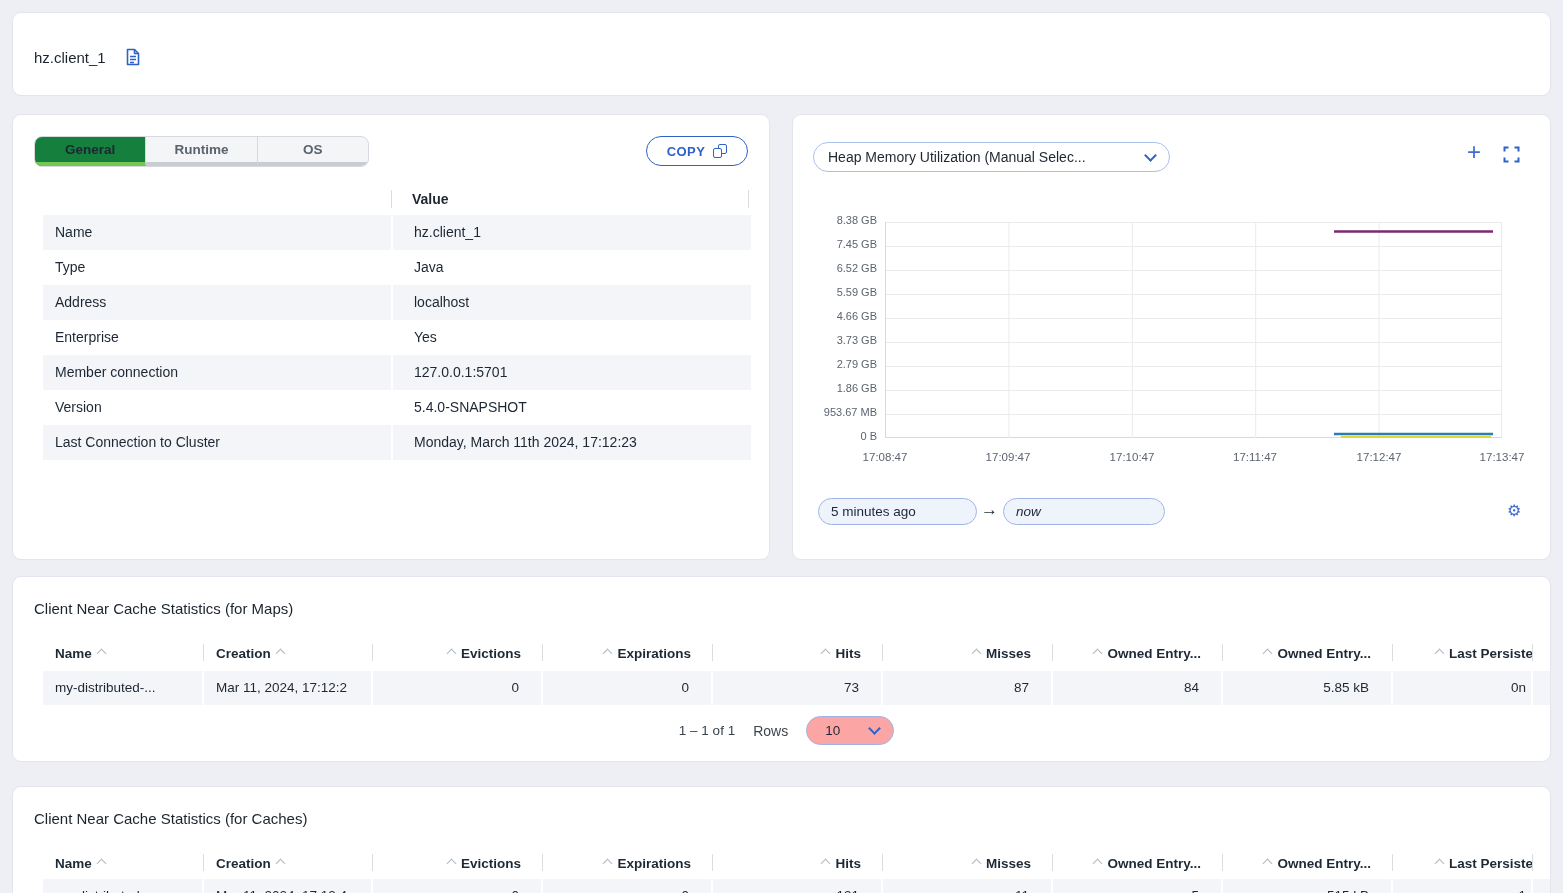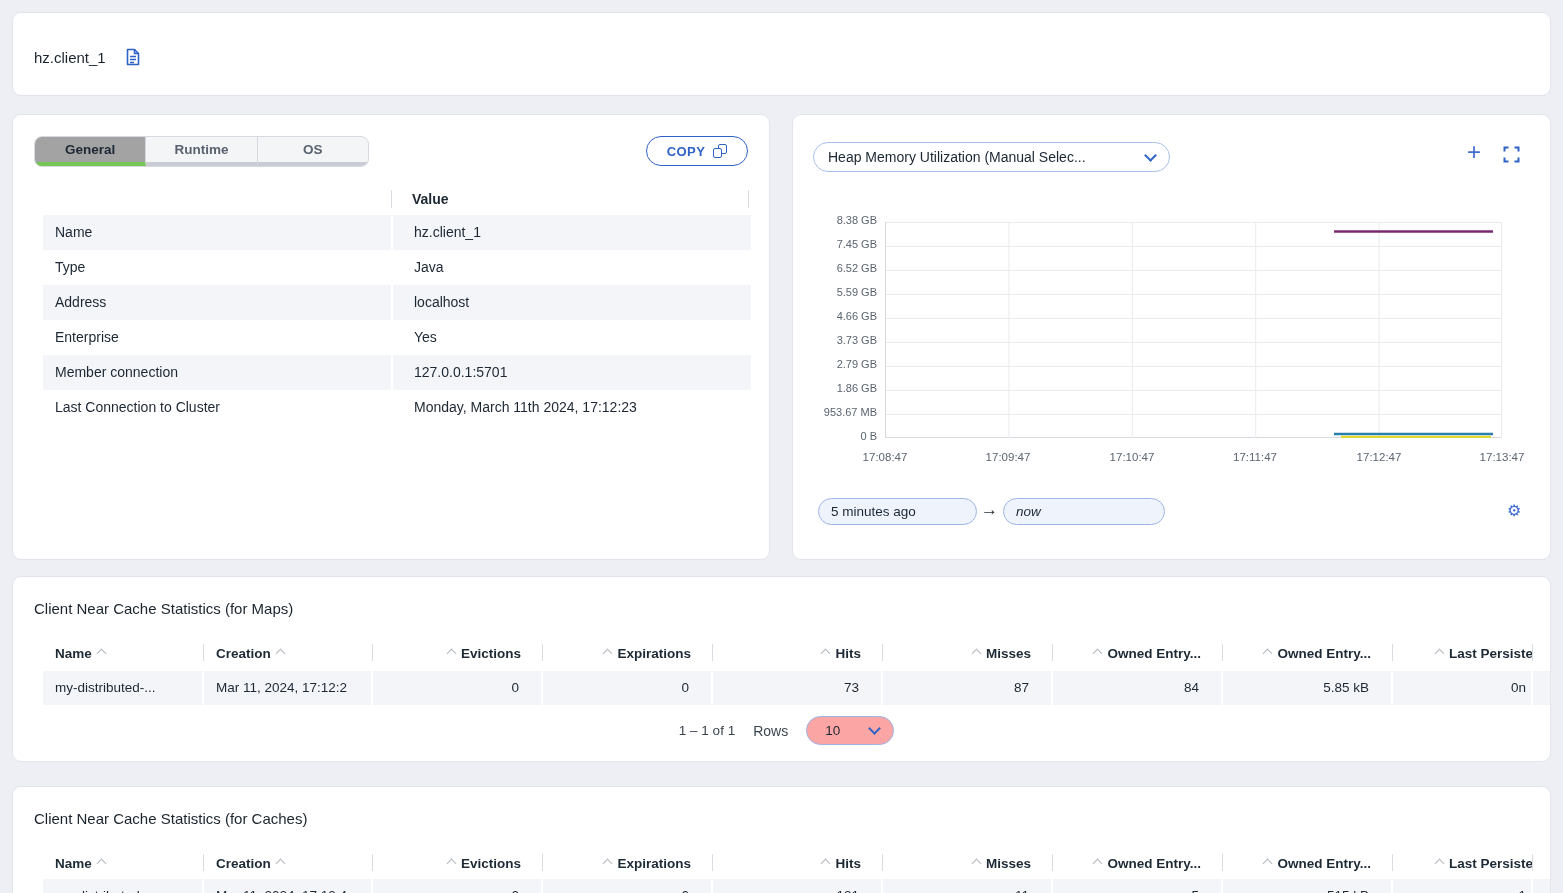--- a/index.html
+++ b/index.html
@@ -10,21 +10,21 @@
   
   #header-card { left:12px; top:12px; width:1539px; height:84px; }
   .page-title { position:absolute; left:21px; top:36px; font-size:15px; color:#1b242e; }
   .doc-icon { position:absolute; left:110px; top:34px; width:20px; height:20px; }
 
   
   #detail-card { left:12px; top:114px; width:758px; height:446px; }
   .tab-group { position:absolute; left:21px; top:21px; width:335px; height:31px; display:flex; border:1px solid #d6d9df; border-radius:8px; overflow:hidden; background:#f4f5f6; }
   .tab { flex:1; display:flex; align-items:center; justify-content:center; font-size:13.5px; font-weight:700; color:#5a6370; border-bottom:4px solid #c9ccd2; border-right:1px solid #d6d9df; cursor:pointer; }
   .tab:last-child { border-right:none; }
-  .tab.active { background:#a3a3a3; color:#1c2733; border-bottom-color:#76c655; }
+  .tab.active { background:#15803d; color:#1c2733; border-bottom-color:#76c655; }
   .copy-btn { position:absolute; right:21px; top:21px; width:102px; height:30px; border:1px solid #2f62c6; border-radius:16px; background:#fff; display:flex; align-items:center; justify-content:center; gap:8px; color:#2f62c6; font-size:13px; font-weight:600; letter-spacing:.4px; cursor:pointer; }
   .copy-icon { position:relative; width:14px; height:14px; }
   .copy-icon i { position:absolute; width:9px; height:10px; border:1.5px solid #2f62c6; border-radius:2px; }
   .copy-icon i.back { right:0; top:0; }
   .copy-icon i.front { left:0; bottom:0; background:#fff; }
 
   .prop-header { position:absolute; left:30px; top:72px; width:708px; height:28px; font-size:14px; font-weight:700; }
   .prop-header .ph-property { position:absolute; left:12px; top:4px;margin-top:24px; }
   .prop-header .ph-value { position:absolute; left:369px; top:4px; }
   .hdr-divider { position:absolute; width:1px; height:18px; top:3px; background:#d9dce1; }
@@ -125,20 +125,24 @@
       </div>
     <div class="prop-row">
         <span class="pcell-k">Enterprise</span>
         <span class="pcell-v">Yes</span>
       </div>
     <div class="prop-row">
         <span class="pcell-k">Member connection</span>
         <span class="pcell-v">127.0.0.1:5701</span>
       </div>
     <div class="prop-row">
+        <span class="pcell-k">Version</span>
+        <span class="pcell-v">5.4.0-SNAPSHOT</span>
+      </div>
+    <div class="prop-row">
         <span class="pcell-k">Last Connection to Cluster</span>
         <span class="pcell-v">Monday, March 11th 2024, 17:12:23</span>
       </div>
   </div>
 </div>
 
 <div class="card" id="chart-card">
   <div class="metric-select">
     <span class="label">Heap Memory Utilization (Manual Selec...</span>
     <span class="chev-down"></span>

